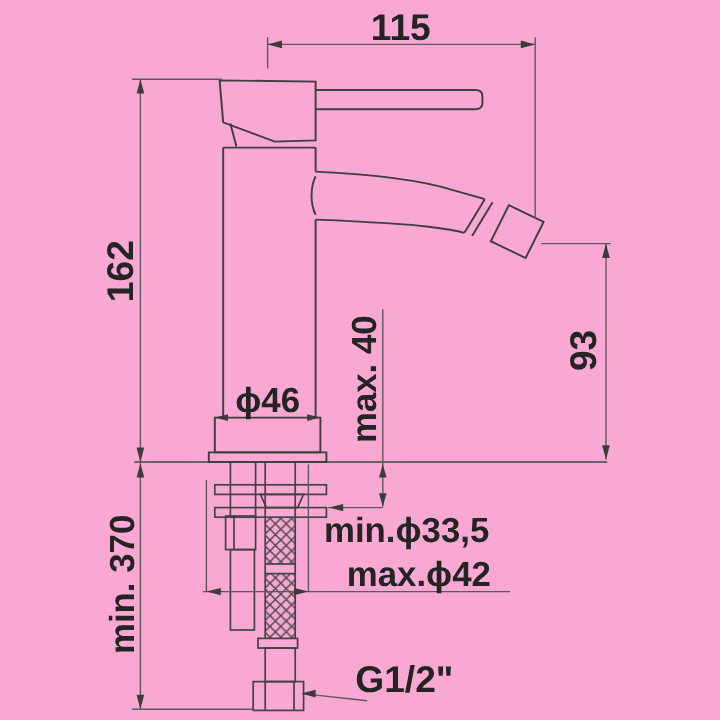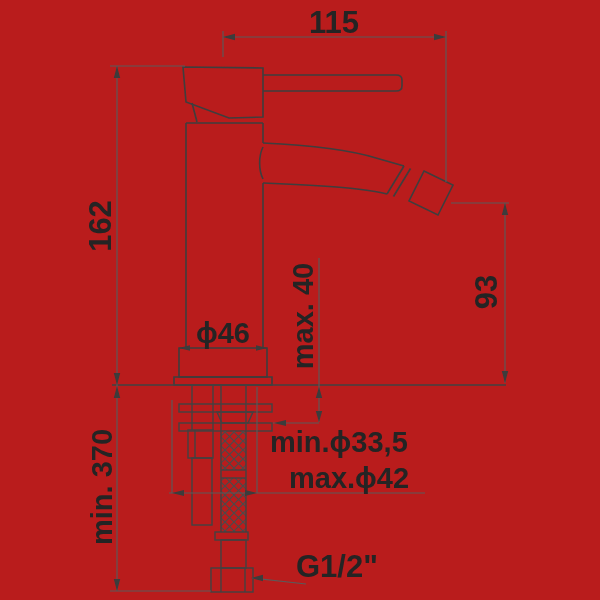--- a/index.html
+++ b/index.html
@@ -1,19 +1,19 @@
 <!DOCTYPE html>
 <html><head>
 <meta charset="utf-8">
 <style>
   html,body{margin:0;padding:0;background:#ffffff;}
   .stage{
     position:relative;
     width:600px;height:600px;
-    background:#b91c1c;
+    background:#f9a8d4;
     overflow:hidden;
   }
   svg{display:block;filter:blur(0.25px);}
   text{
     font-family:"Liberation Sans","DejaVu Sans",sans-serif;
     font-weight:bold;
     fill:#242424;
   }
   .num{font-size:31px;}
   .lbl{font-size:29px;}

